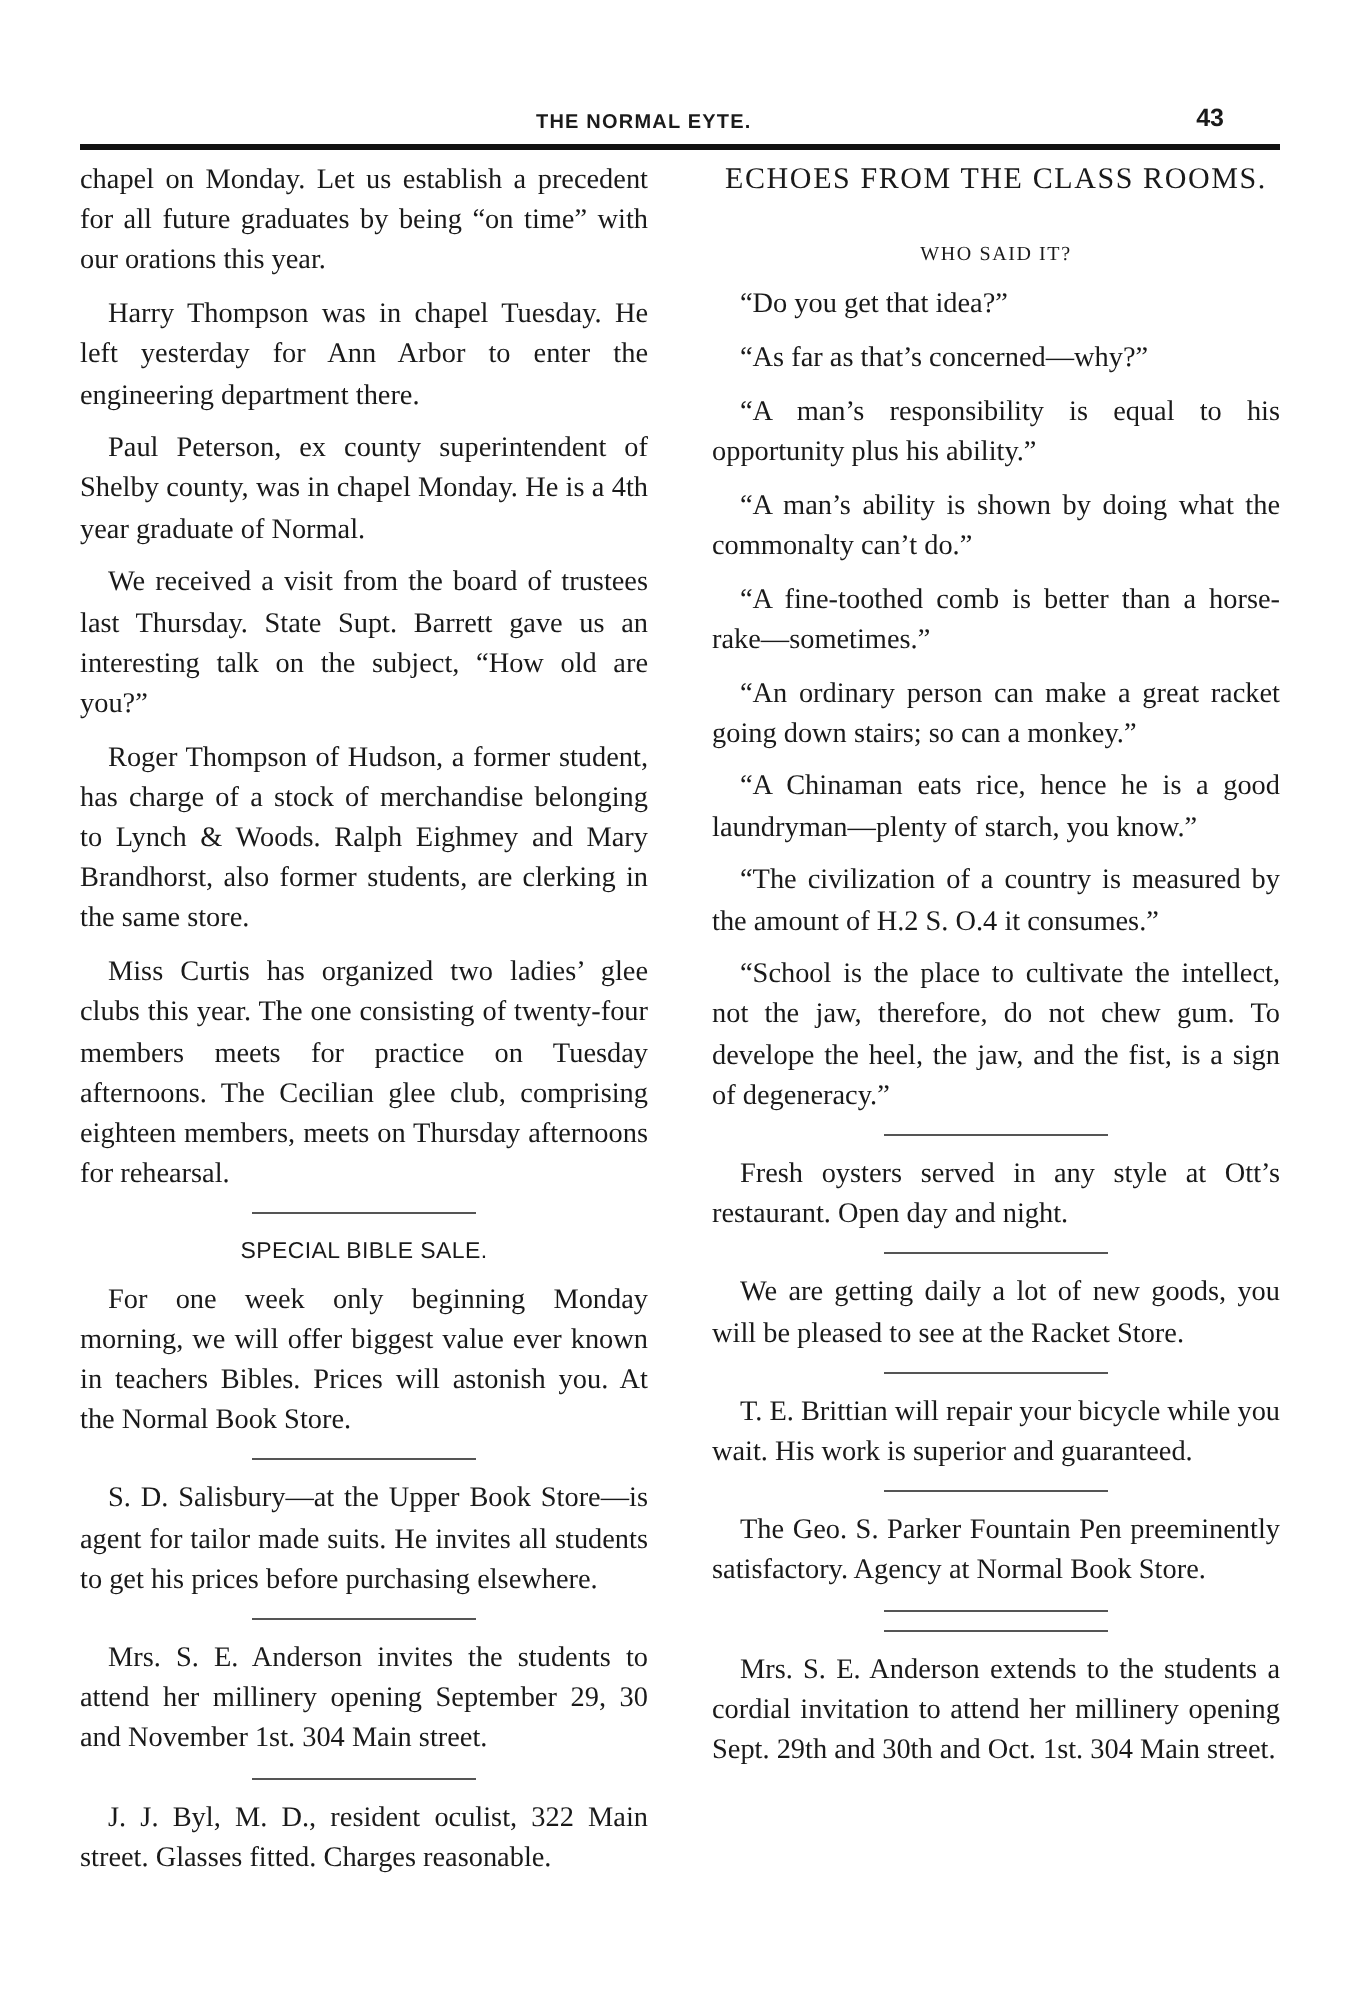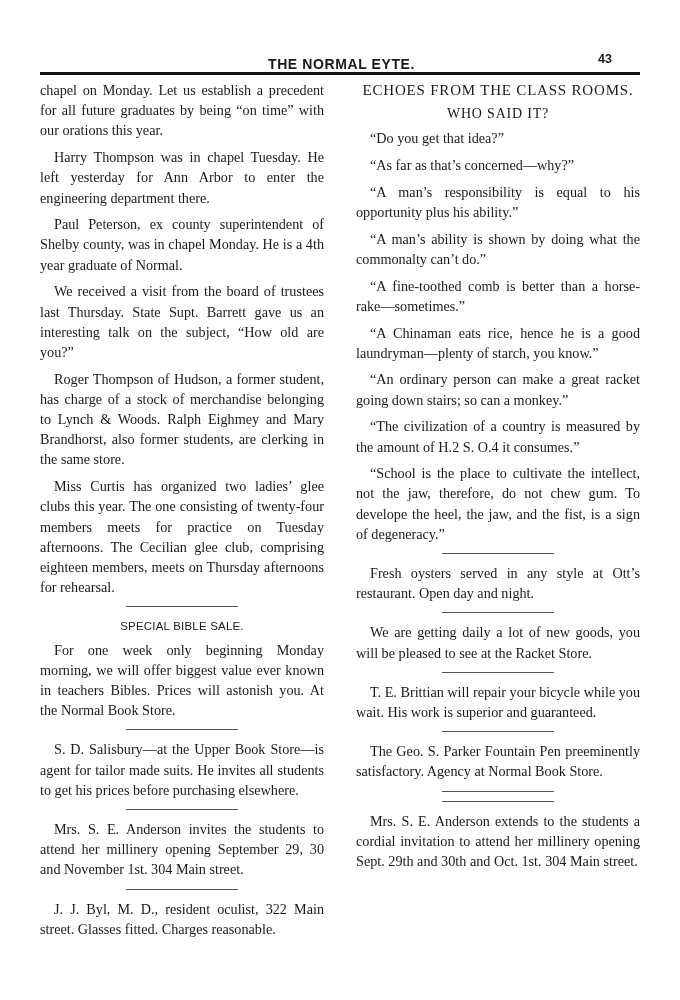--- a/index.html
+++ b/index.html
@@ -1,33 +1,33 @@
 <!DOCTYPE html>
 <html><head>
 <meta charset="utf-8">
 <style>
   html, body { margin: 0; padding: 0; background: #ffffff; }
   body { width: 680px; height: 1000px; position: relative; overflow: hidden;
          font-family: "Liberation Serif", "DejaVu Serif", serif; color: #1a1a1a; }
   .header { position: absolute; left: 40px; top: 52px; width: 600px; height: 20px; }
   .header .title { position: absolute; left: 228px; top: 4px; font-family: "Liberation Sans", "DejaVu Sans", sans-serif;
-                   font-weight: bold; font-size: 14px; letter-spacing: 0.6px; }
+                   font-weight: bold; font-size: 10px; letter-spacing: 0.6px; }
   .header .pageno { position: absolute; right: 28px; top: 0; font-family: "Liberation Sans", "DejaVu Sans", sans-serif;
                     font-weight: bold; font-size: 12.5px; }
   .header-rule { position: absolute; left: 40px; top: 72px; width: 600px; height: 3px; background: #111; }
   .col { position: absolute; top: 80px; width: 284px; font-size: 14.2px; line-height: 20.2px; }
   .col.left { left: 40px; }
   .col.right { left: 356px; }
   .col p { margin: 0 0 6.5px 0; text-align: justify; text-indent: 14px; }
   .col p.noindent { text-indent: 0; }
   .rule { width: 112px; height: 1px; background: #555; margin: 9px auto 9px auto; }
   .sec-head { text-align: center; font-family: "Liberation Sans", "DejaVu Sans", sans-serif; font-size: 11.5px;
               letter-spacing: 0.2px; margin: 0 0 3px 0; }
   .big-head { text-align: center; font-size: 15px; letter-spacing: 0.8px; margin: 0 0 4px 0; }
-  .small-caps-head { text-align: center; font-size: 14px; letter-spacing: 0.8px; margin: 4px 0 4px 0; }
+  .small-caps-head { text-align: center; font-size: 10px; letter-spacing: 0.8px; margin: 18px 0 4px 0; }
 </style>
 </head>
 <body>
 
 <div class="header">
   <span class="title">THE NORMAL EYTE.</span>
   <span class="pageno">43</span>
 </div>
 <div class="header-rule"></div>
 
@@ -52,22 +52,22 @@
 </div>
 
 <div class="col right">
   <div class="big-head">ECHOES FROM THE CLASS ROOMS.</div>
   <div class="small-caps-head">WHO SAID IT?</div>
   <p>“Do you get that idea?”</p>
   <p>“As far as that’s concerned—why?”</p>
   <p>“A man’s responsibility is equal to his opportunity plus his ability.”</p>
   <p>“A man’s ability is shown by doing what the commonalty can’t do.”</p>
   <p>“A fine-toothed comb is better than a horse-rake—sometimes.”</p>
+  <p>“An ordinary person can make a great racket going down stairs; so can a monkey.”</p>
   <p>“A Chinaman eats rice, hence he is a good laundryman—plenty of starch, you know.”</p>
-  <p>“An ordinary person can make a great racket going down stairs; so can a monkey.”</p>
   <p>“The civilization of a country is measured by the amount of H.2 S. O.4 it consumes.”</p>
   <p>“School is the place to cultivate the intellect, not the jaw, therefore, do not chew gum. To develope the heel, the jaw, and the fist, is a sign of degeneracy.”</p>
 
   <div class="rule"></div>
   <p>Fresh oysters served in any style at Ott’s restaurant. Open day and night.</p>
   <div class="rule"></div>
   <p>We are getting daily a lot of new goods, you will be pleased to see at the Racket Store.</p>
   <div class="rule"></div>
   <p>T. E. Brittian will repair your bicycle while you wait. His work is superior and guaranteed.</p>
   <div class="rule"></div>

